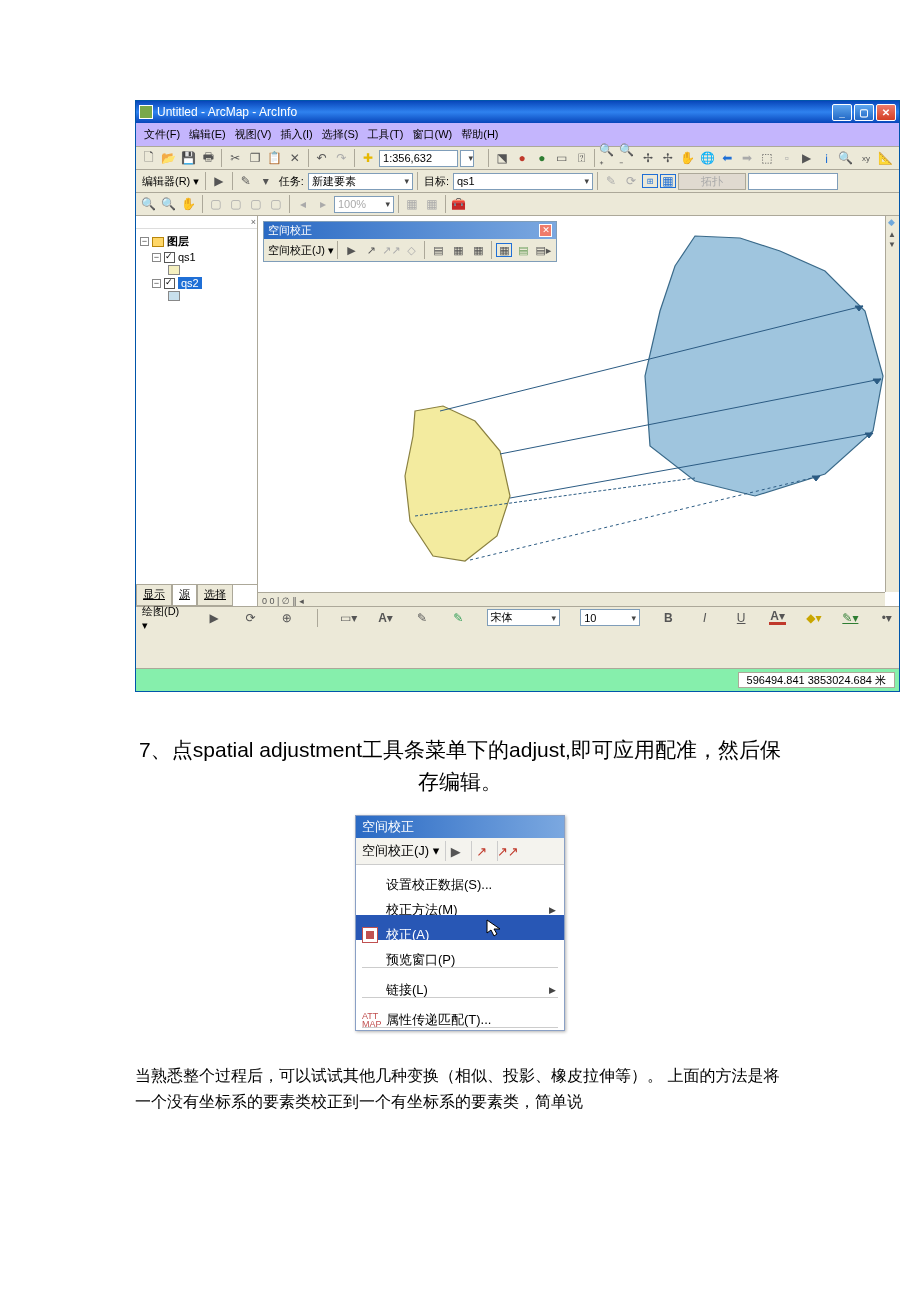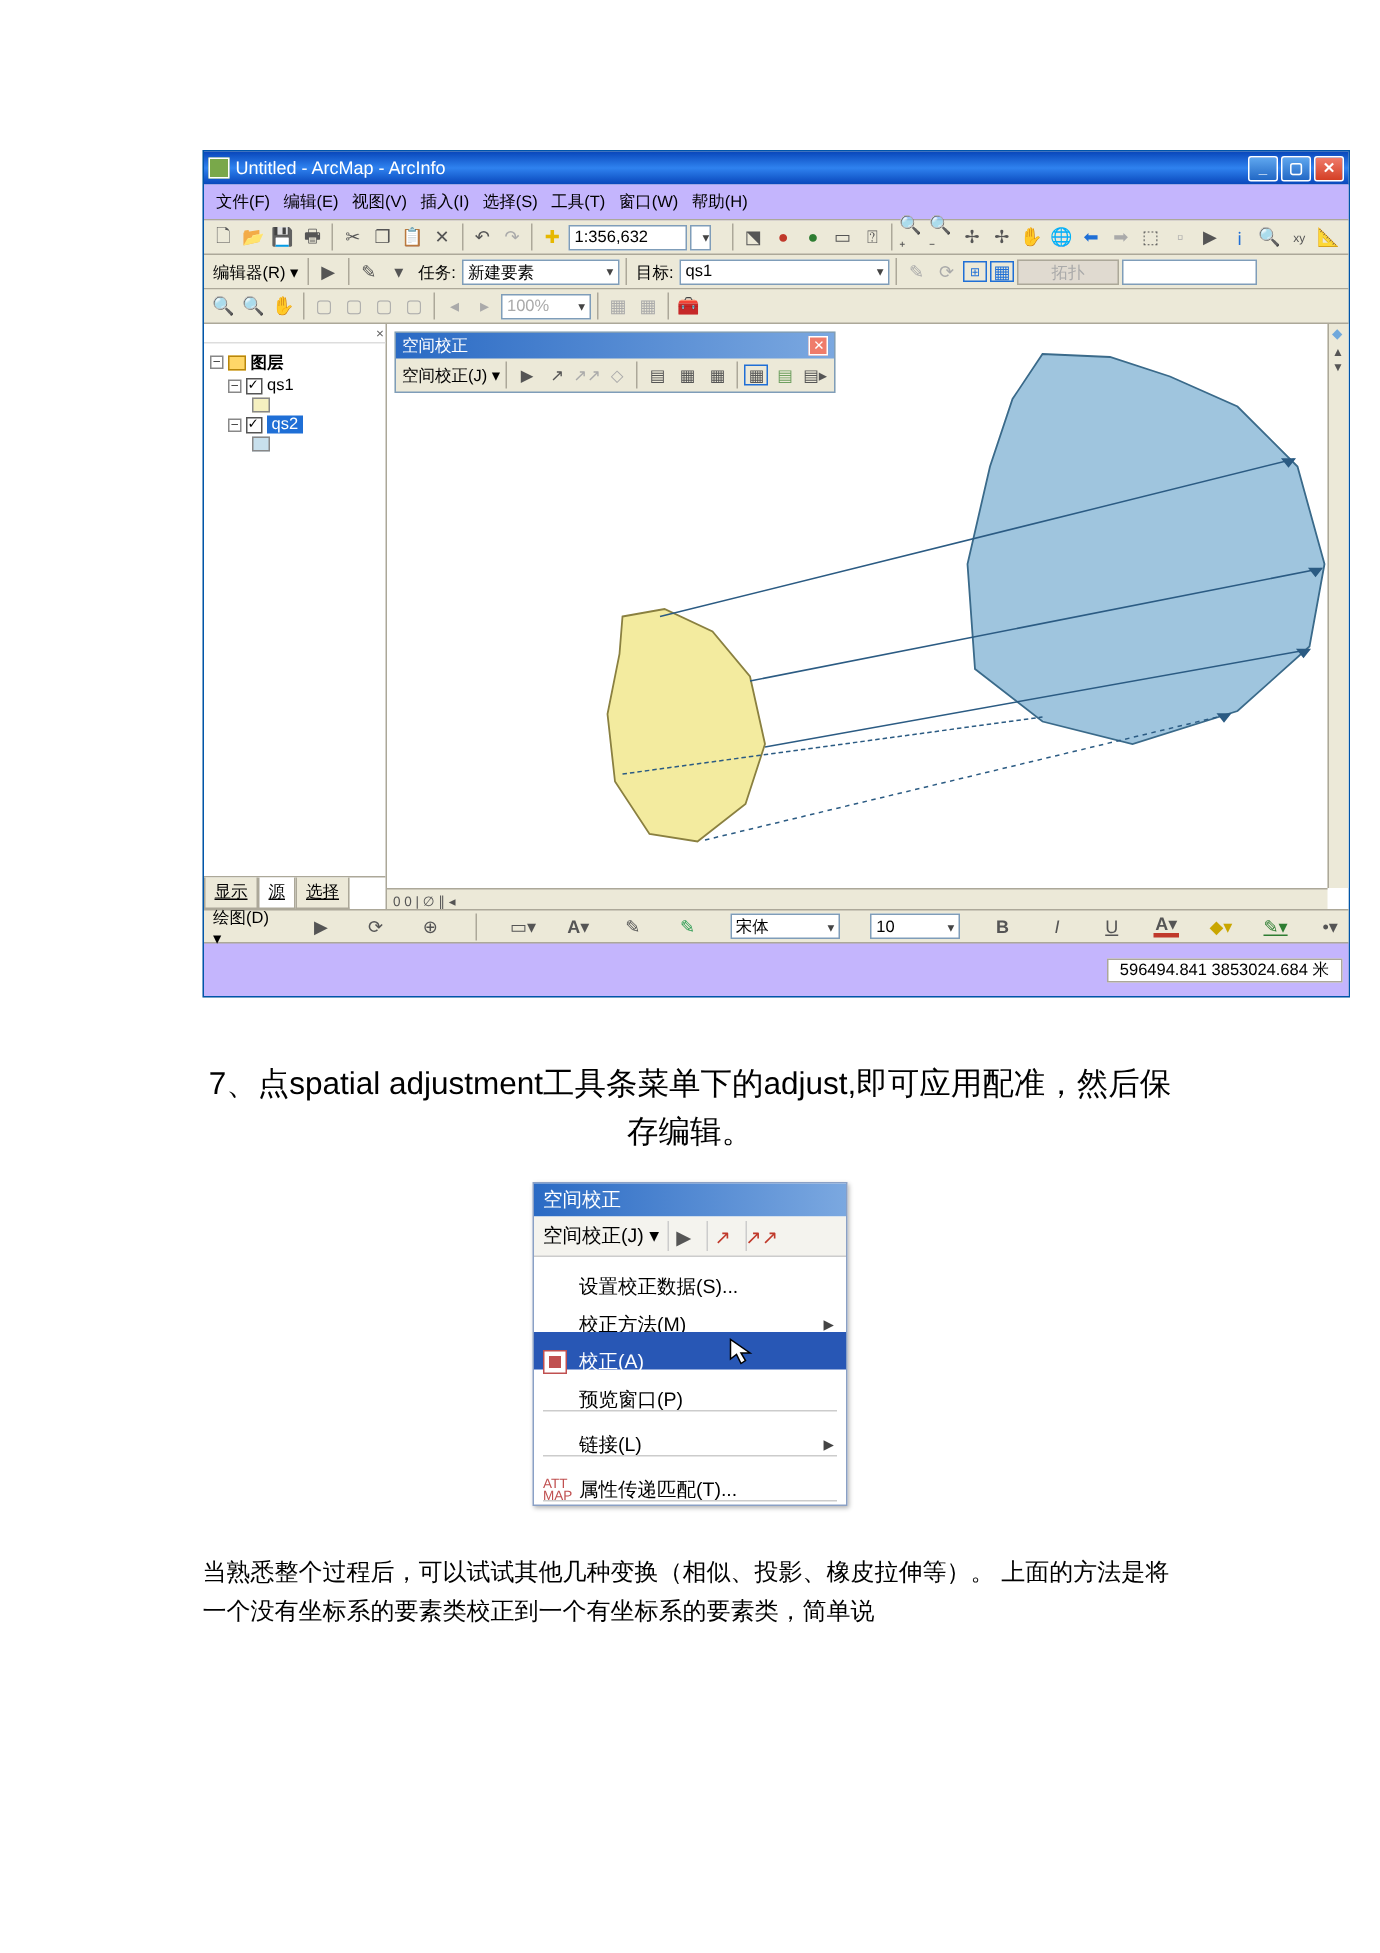--- a/index.html
+++ b/index.html
@@ -117,23 +117,23 @@
     .ft-body { display:flex; align-items:center; padding:2px 4px; gap:2px; height: 22px;}
     .ft-label { font-size:11px; display:flex; align-items:center; gap:2px;}
     .ft-btn { width:18px; height:18px; display:flex; align-items:center; justify-content:center; color:#555; font-size:11px;}
     
     .draw-toolbar {
       background:#ece9d8; border-top:1px solid #aca899; padding:2px 4px;
       display:flex; align-items:center; gap:20px; font-size:11px; height:22px;
     }
     
     .statusbar {
-      background:#c4b5fd; border-top:1px solid #aca899;
-      display:flex; justify-content:flex-end; align-items:center; height:36px;
-      padding:0 4px; font-size:11px;
+      background:#86efac; border-top:1px solid #aca899;
+      display:flex; justify-content:flex-end; align-items:center; height:23px;
+      padding:0 4px; font-size:11px;margin-top:40px;
     }
     .status-box { background:#fff; border:1px solid #aca899; padding:0 8px; height:16px; display:inline-flex; align-items:center; }
     
     .map-svg { position:absolute; left:0; top:0; width:100%; height:100%; }
 
     
     .doc-text {
       margin-top: 42px;
       font-size: 21px;
       line-height: 1.5;

